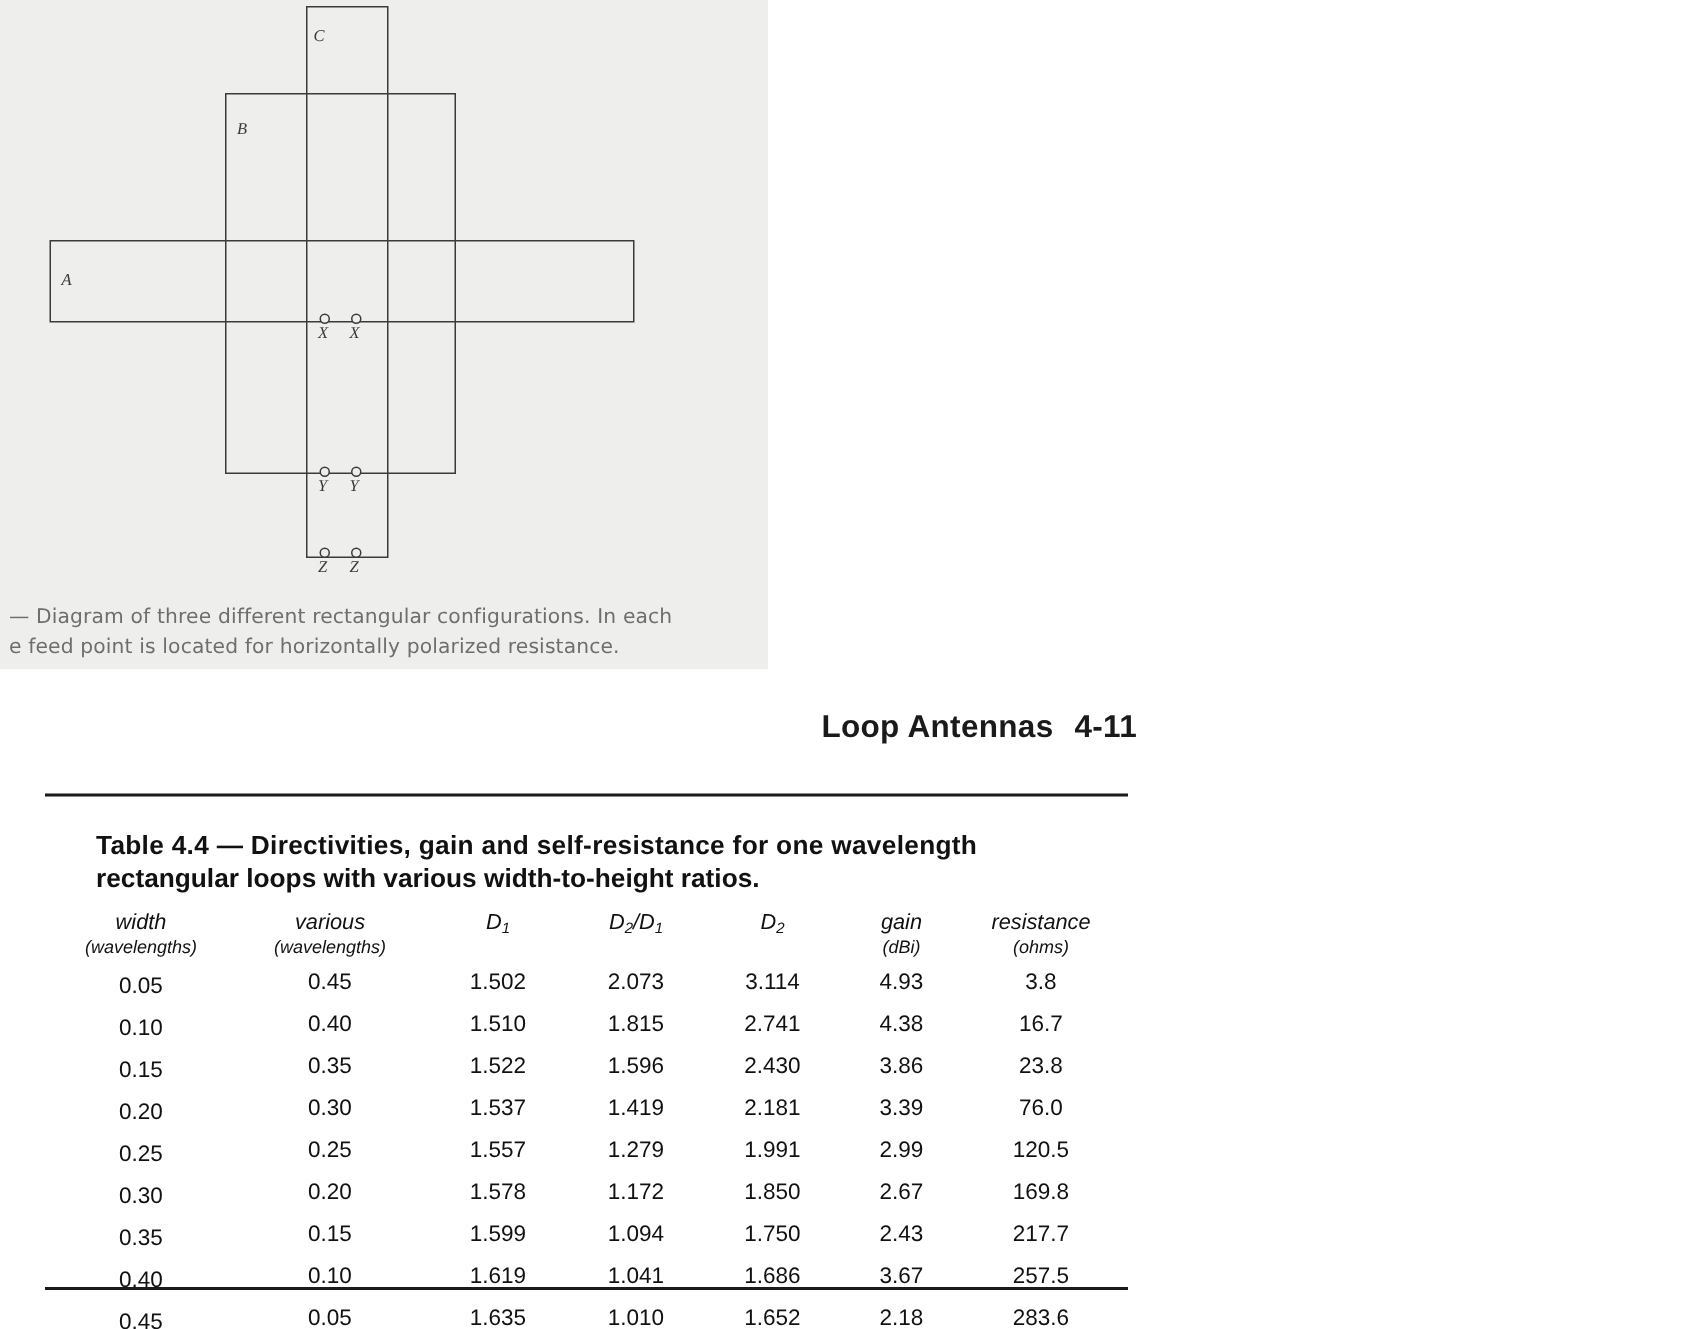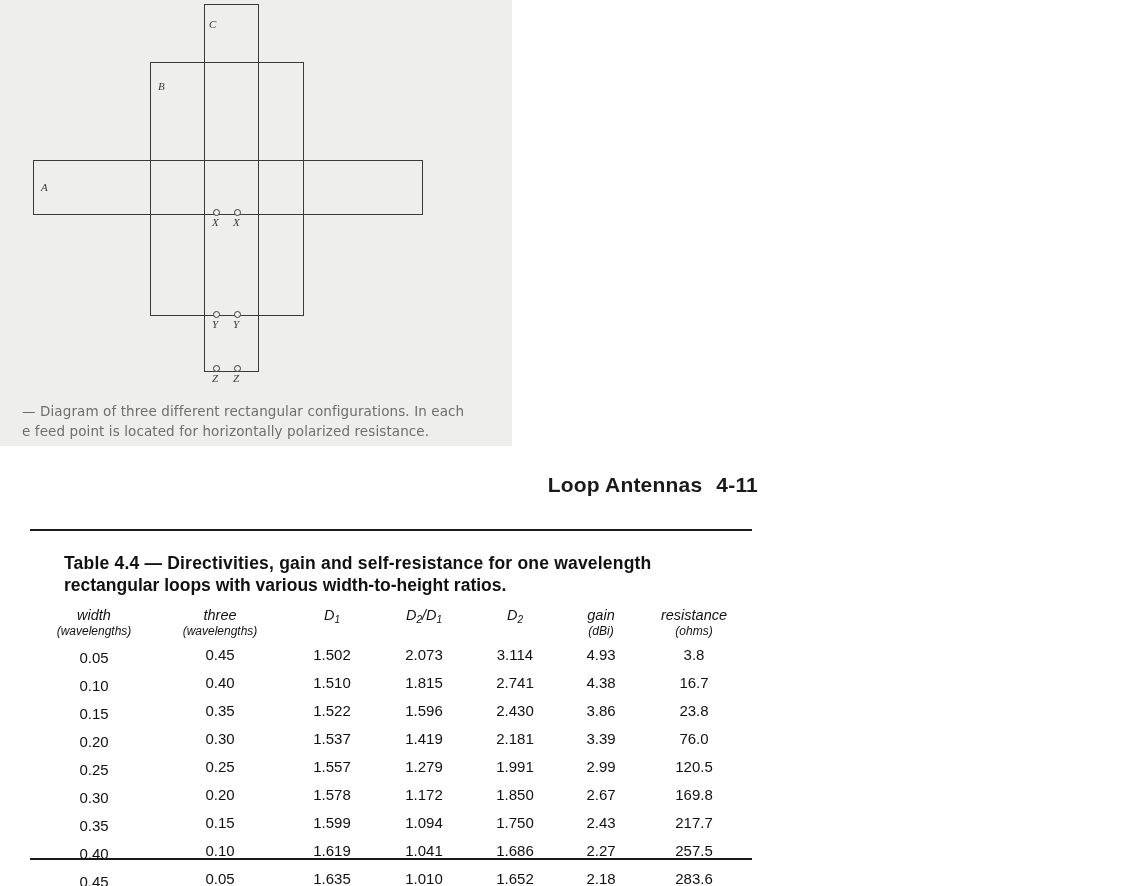--- a/index.html
+++ b/index.html
@@ -105,21 +105,21 @@
     position: absolute;
     left: 0;
     top: 402px;
     width: 512px;
     font-family: "DejaVu Sans", sans-serif;
     font-size: 13.5px;
     color: #6e6e6e;
     line-height: 1.45;
     letter-spacing: 0.1px;
   }
-  #figure-caption .cap-line { display: block; padding-left: 22px; }
+  #figure-caption .cap-line { display: block; padding-left: 6px; }
 
   
   #page-content {
     position: absolute;
     left: 0;
     top: 446px;
     width: 1127px;
     height: 440px;
     background: #ffffff;
   }
@@ -271,21 +271,21 @@
         <col class="c-gain">
         <col class="c-res">
     </colgroup>
     <thead>
       <tr>
         <th>
           <span class="hdr-main">width</span>
           <span class="hdr-sub">(wavelengths)</span>
         </th>
         <th>
-          <span class="hdr-main">three</span>
+          <span class="hdr-main">various</span>
           <span class="hdr-sub">(wavelengths)</span>
         </th>
         <th>
           <span class="hdr-main">D<sub>1</sub></span>
         </th>
         <th>
           <span class="hdr-main">D<sub>2</sub>/D<sub>1</sub></span>
         </th>
         <th>
           <span class="hdr-main">D<sub>2</sub></span>
@@ -363,21 +363,21 @@
         <td>1.750</td>
         <td>2.43</td>
         <td class="col-res">217.7</td>
       </tr>
       <tr>
         <td>0.40</td>
         <td>0.10</td>
         <td>1.619</td>
         <td>1.041</td>
         <td>1.686</td>
-        <td>2.27</td>
+        <td>3.67</td>
         <td class="col-res">257.5</td>
       </tr>
       <tr>
         <td>0.45</td>
         <td>0.05</td>
         <td>1.635</td>
         <td>1.010</td>
         <td>1.652</td>
         <td>2.18</td>
         <td class="col-res">283.6</td>

